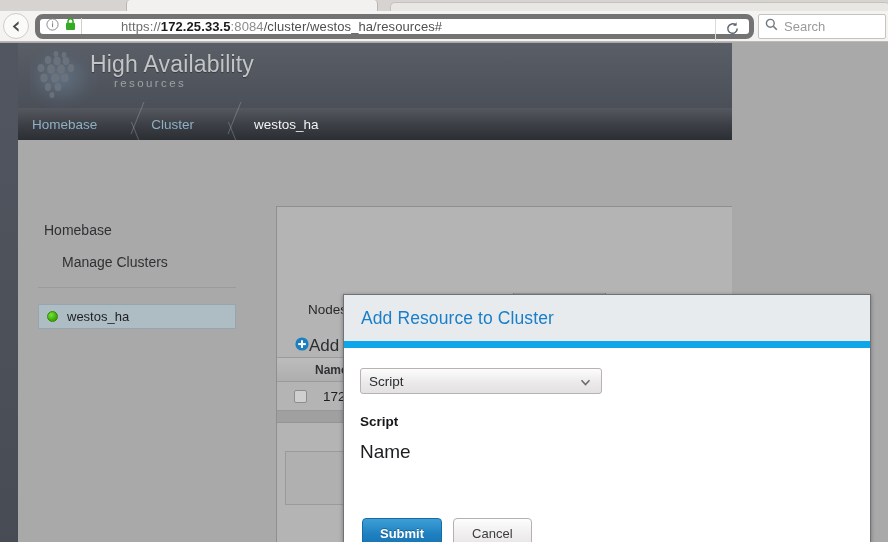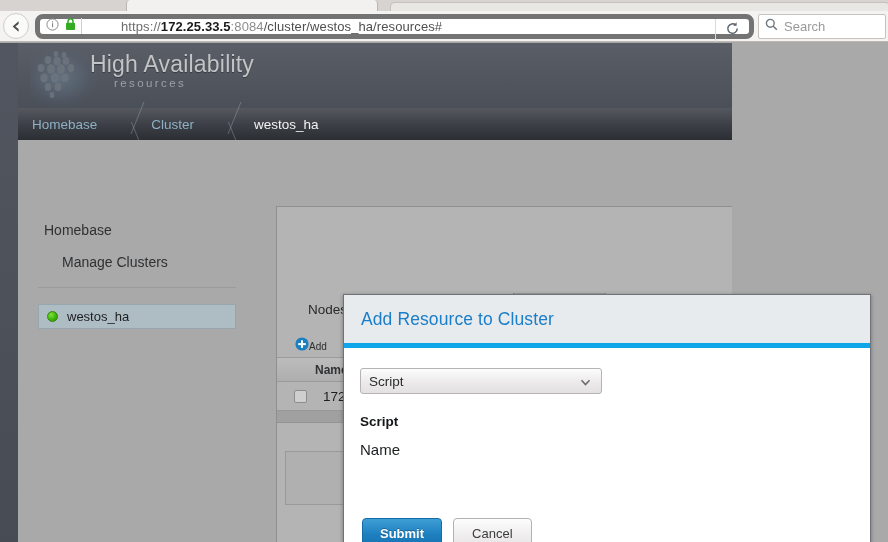--- a/index.html
+++ b/index.html
@@ -179,21 +179,21 @@
     border-left: 1px solid #7e7e7e; border-right: 1px solid #7e7e7e;
     color: #1b1d1f;
   }
   .tab.active::before { display: none; }
 
   .toolbar {
     position: absolute; left: 18px; top: 128px; display: flex; align-items: center;
     height: 22px;
   }
   .tb-btn { display: flex; align-items: center; margin-right: 18px; }
-  .tb-btn .tb-label { font-size: 10px; color: #2c2e30; margin-left: 0; }
+  .tb-btn .tb-label { font-size: 17px; color: #2c2e30; margin-left: 0; }
 
   .table-head {
     position: absolute; left: 0; top: 150px; width: 250px; height: 25px;
     background: linear-gradient(180deg,#bcbcbc 0%,#aeaeae 100%);
     border-top: 1px solid #9a9a9a; border-bottom: 1px solid #9a9a9a;
     display: flex; align-items: center;
   }
   .table-head .col-name { font-size: 12px; color: #303234; margin-left: 38px; font-weight: bold; }
   .table-row {
     position: absolute; left: 0; top: 176px; width: 250px; height: 26px;
@@ -219,21 +219,21 @@
   
   .modal {
     position: absolute; left: 343px; top: 251px; width: 528px; height: 273px;
     background: #fff;
     border: 1px solid #6f7277;
     box-shadow: 0 1px 4px rgba(0,0,0,.35);
     overflow: hidden;
   }
   .modal-header {
     height: 53px; background: #e7ebee;
-    border-bottom: 5px solid #0ea5e9;
+    border-bottom: 7px solid #0ea5e9;
     display: flex; align-items: center; padding-left: 17px;
   }
   .modal-title {
     font-size: 17.5px; color: #1a7ec8; font-weight: normal; letter-spacing: .1px;
   }
   .modal-body { position: relative; padding: 20px 18px 0 16px; }
   .type-select {
     width: 242px; height: 26px;
     background: linear-gradient(180deg,#fdfdfd 0%,#eceaea 55%,#e3e1e1 100%);
     border: 1px solid #b6b3b0; border-radius: 3px;
@@ -241,21 +241,21 @@
     position: relative;
   }
   .type-select .sel-val { font-size: 13.5px; color: #2b2d2f; }
   .type-select .caret { position: absolute; right: 9px; top: 6px; }
   .section-title {
     font-size: 13.5px; font-weight: bold; color: #151719; margin-top: 20px;
   }
   .form-row {
     display: flex; align-items: center; margin-top: 12px;
   }
-  .form-row .flabel { font-size: 15px; color: #1c1e20; width: 216px; }
+  .form-row .flabel { font-size: 19px; color: #1c1e20; width: 216px; }
   .form-row .finput {
     width: 157px; height: 21px; background: #fff;
     border: 1px solid #b0aeab;
     font-size: 12.5px; color: #2a2c2e;
     display: flex; align-items: center; padding-left: 5px;
   }
   .modal-actions {
     position: absolute; left: 18px; bottom: 16px; display: flex; align-items: center;
   }
   .btn-submit {

